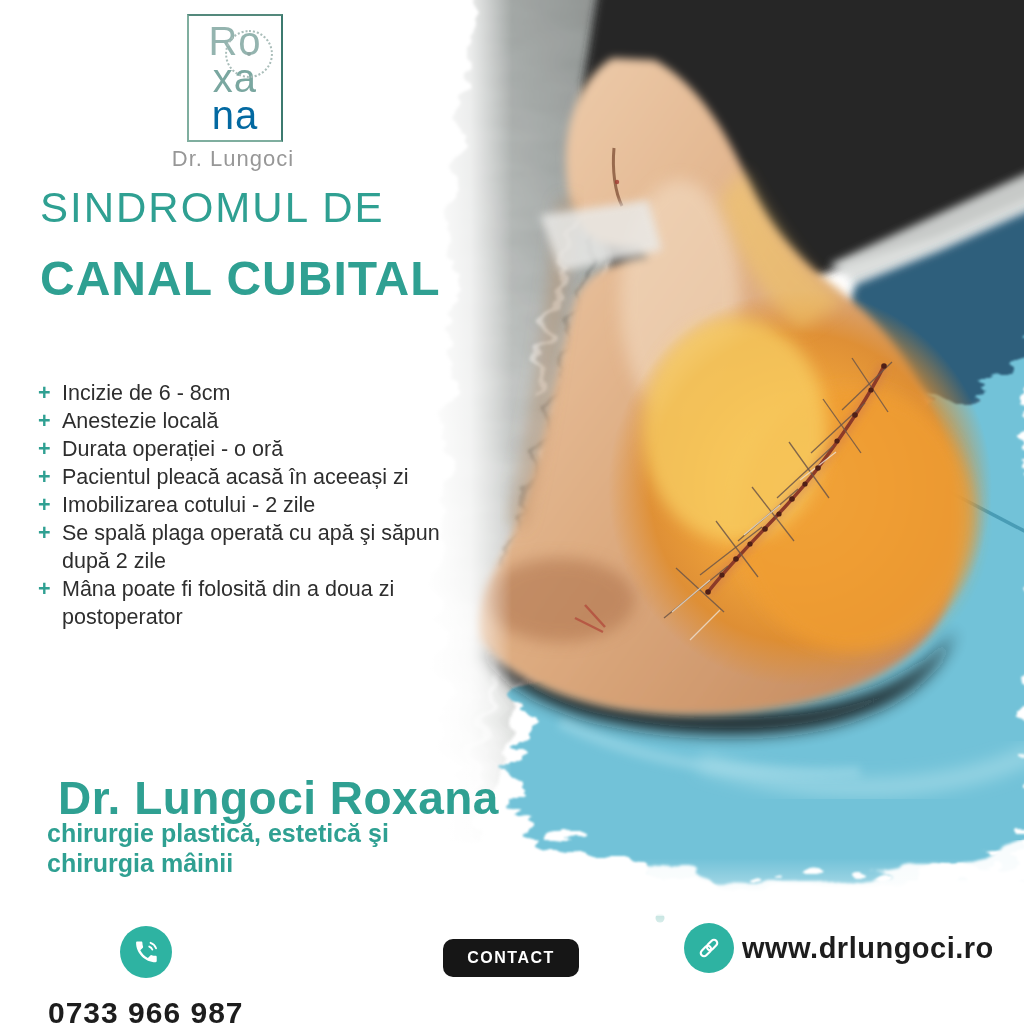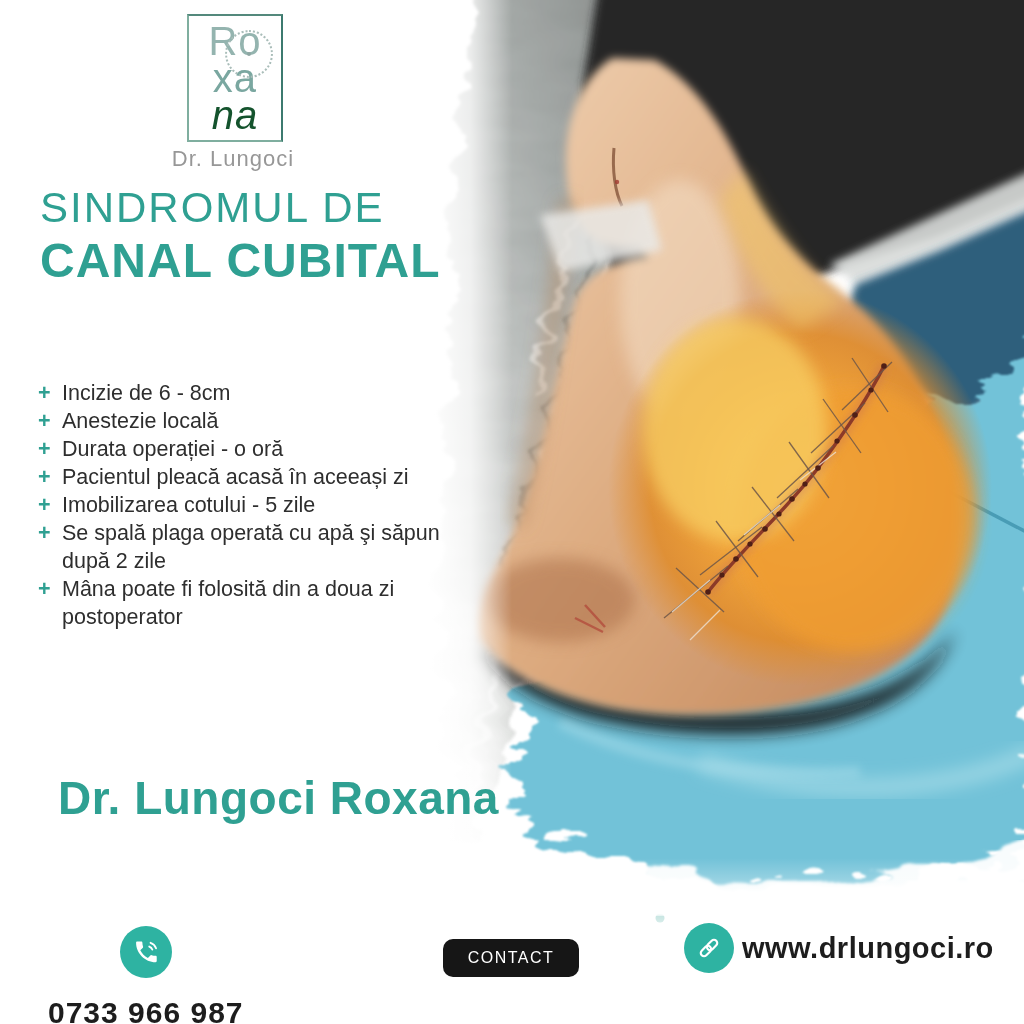--- a/index.html
+++ b/index.html
@@ -10,52 +10,52 @@
   .photo-svg{position:absolute;left:420px;top:0;width:604px;height:1024px;}
 
   
   .logo-box{position:absolute;left:187px;top:14px;width:92px;height:124px;
     border:2px solid #7fae9f;border-right-color:#3c7a6f;border-top-color:#54897c;
     display:flex;flex-direction:column;align-items:center;justify-content:center;}
   .logo-letters{display:flex;flex-direction:column;align-items:center;line-height:37px;}
   .logo-letters span{font-size:40px;font-weight:400;letter-spacing:1px;}
   .logo-letters span:nth-child(1){color:#94b4af;}
   .logo-letters span:nth-child(2){color:#7aa7a0;}
-  .logo-letters span:nth-child(3){color:#14532d;font-style:italic;}
+  .logo-letters span:nth-child(3){color:#0369a1;}
   .crosshair{position:absolute;left:36px;top:14px;width:44px;height:44px;
     border:2px dotted #a9bdb9;border-radius:50%;}
   .crosshair::after{content:"";position:absolute;left:50%;top:50%;width:4px;height:4px;
     margin:-2px 0 0 -2px;background:#8fa7a3;border-radius:50%;}
   .logo-caption{position:absolute;left:138px;top:146px;width:190px;text-align:center;
     font-size:22px;color:#979797;letter-spacing:1px;}
 
   
   .title{position:absolute;left:40px;top:184px;color:var(--teal,#2FA092);}
   .title-line1{font-size:42px;font-weight:500;letter-spacing:2px;}
-  .title-line2{font-size:48px;font-weight:800;letter-spacing:1px;margin-top:1px;}
+  .title-line2{font-size:48px;font-weight:800;letter-spacing:1px;margin-top:19px;}
 
   
   .benefits{position:absolute;left:38px;top:379px;width:447px;}
   .benefit{display:flex;gap:8px;font-size:21.5px;line-height:28px;
     color:#2e2e2e;font-weight:500;}
   .benefit .marker{color:var(--teal,#2FA092);font-weight:700;flex:0 0 16px;}
 
   
   .doctor-name{position:absolute;left:58px;top:771px;font-size:46px;font-weight:800;
     color:var(--teal,#2FA092);letter-spacing:.5px;}
   .doctor-specialty{position:absolute;left:47px;top:818px;font-size:25px;font-weight:700;
     color:var(--teal,#2FA092);line-height:30px;}
 
   
   .phone-group{position:absolute;left:48px;top:926px;display:flex;align-items:center;gap:18px;cursor:pointer;flex-direction:column;}
   .icon-circle{width:52px;height:52px;border-radius:50%;background:var(--teal-icon,#2EB3A2);
     display:flex;align-items:center;justify-content:center;flex:0 0 52px;}
   .phone-number{font-size:30px;font-weight:700;color:#1d1d1d;letter-spacing:1px;}
   .contact-button{position:absolute;left:443px;top:939px;width:136px;height:38px;
-    background:var(--button-bg,#161616);border-radius:10px;color:#fff;font-size:16px;font-weight:400;
+    background:var(--button-bg,#161616);border-radius:10px;color:#fff;font-size:16px;font-weight:700;
     letter-spacing:1.5px;display:flex;align-items:center;justify-content:center;cursor:pointer;border:none;}
   .website-group{position:absolute;left:684px;top:923px;display:flex;align-items:center;gap:8px;cursor:pointer;}
   .icon-circle.small{width:50px;height:50px;flex:0 0 50px;}
   .website-text{font-size:29px;font-weight:600;color:#1d1d1d;letter-spacing:.5px;}
 </style>
 </head>
 <body>
 
 <div class="flyer">
 
@@ -229,33 +229,37 @@
       <div class="benefit">
       <span class="marker">+</span>
       <span>Durata operației - o oră</span>
     </div>
       <div class="benefit">
       <span class="marker">+</span>
       <span>Pacientul pleacă acasă în aceeași zi</span>
     </div>
       <div class="benefit">
       <span class="marker">+</span>
-      <span>Imobilizarea cotului - 5 zile</span>
+      <span>Imobilizarea cotului - 2 zile</span>
     </div>
       <div class="benefit">
       <span class="marker">+</span>
       <span>Se spală plaga operată cu apă şi săpun după 2 zile</span>
     </div>
       <div class="benefit">
       <span class="marker">+</span>
       <span>Mâna poate fi folosită din a doua zi postoperator</span>
     </div>
     </div>
 
   <div class="doctor-name">Dr. Lungoci Roxana</div>
+  <div class="doctor-specialty">
+    <div>chirurgie plastică, estetică şi</div>
+    <div>chirurgia mâinii</div>
+  </div>
 
   <div class="phone-group">
     <div class="icon-circle">
       <svg width="28" height="28" viewBox="0 0 24 24">
         <path d="M7.1 10.6c1.4 2.8 3.7 5.1 6.5 6.5l2.2-2.2c.3-.3.7-.4 1-.2 1.1.4 2.2.6 3.4.6.6 0 1 .4 1 1v3.4c0 .6-.4 1-1 1C11.1 20.7 3.5 13.1 3.5 4c0-.6.4-1 1-1h3.4c.6 0 1 .4 1 1 0 1.2.2 2.3.6 3.4.1.3 0 .7-.2 1l-2.2 2.2z" fill="#ffffff"></path>
         <path d="M14.8 7.3a4.3 4.3 0 0 1 2.6 2.6 M15.9 4.1a7.6 7.6 0 0 1 4.7 4.7" stroke="#ffffff" stroke-width="1.6" fill="none" stroke-linecap="round"></path>
       </svg>
     </div>
     <span class="phone-number">0733 966 987</span>
   </div>

